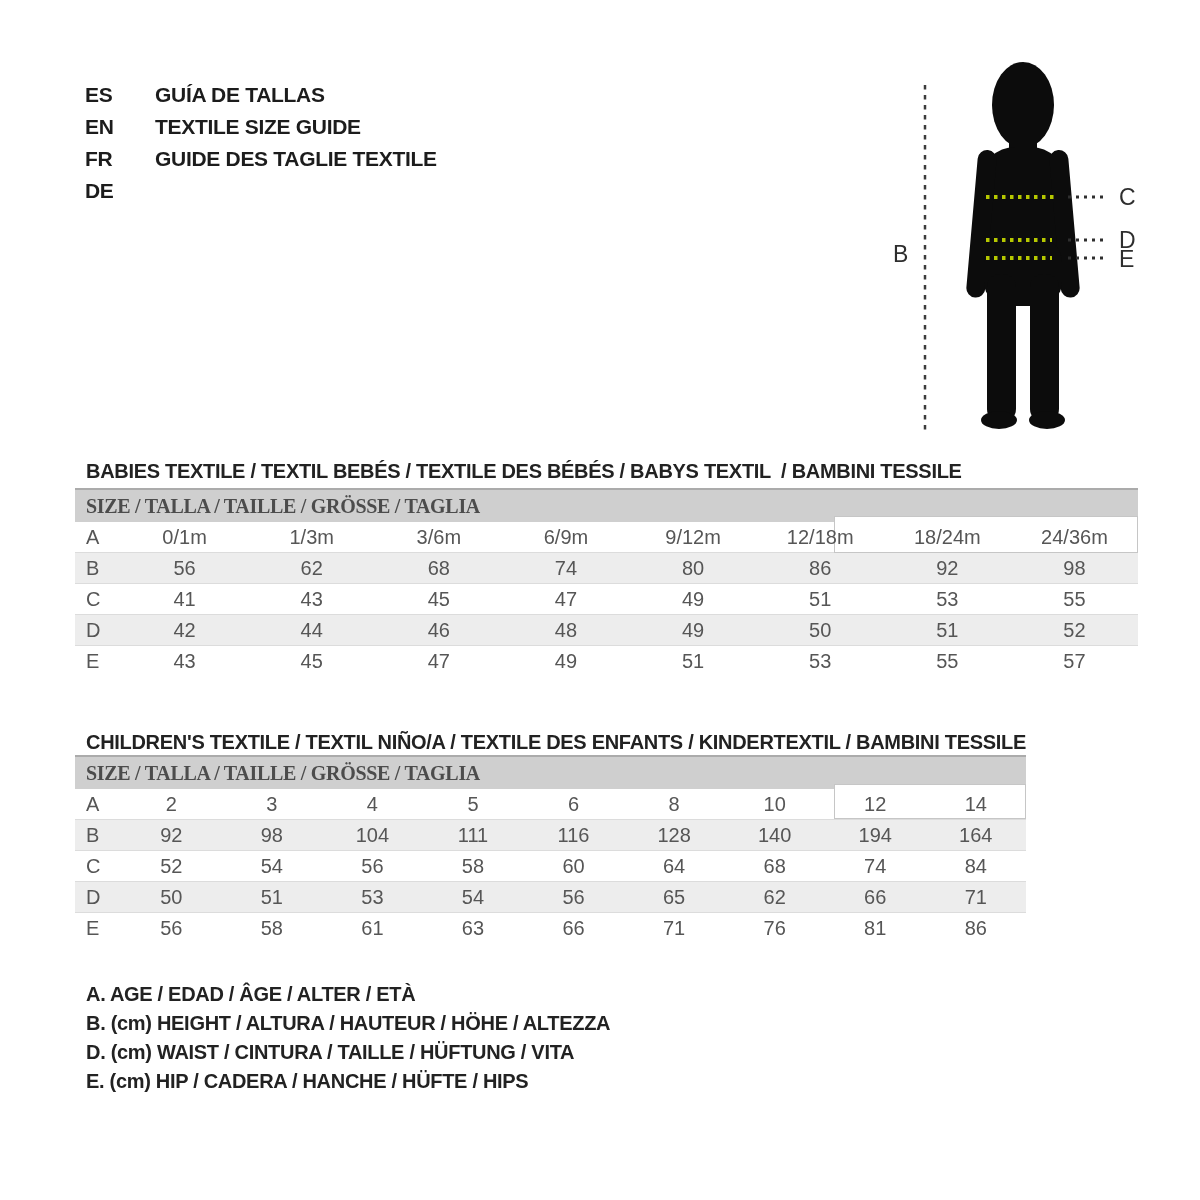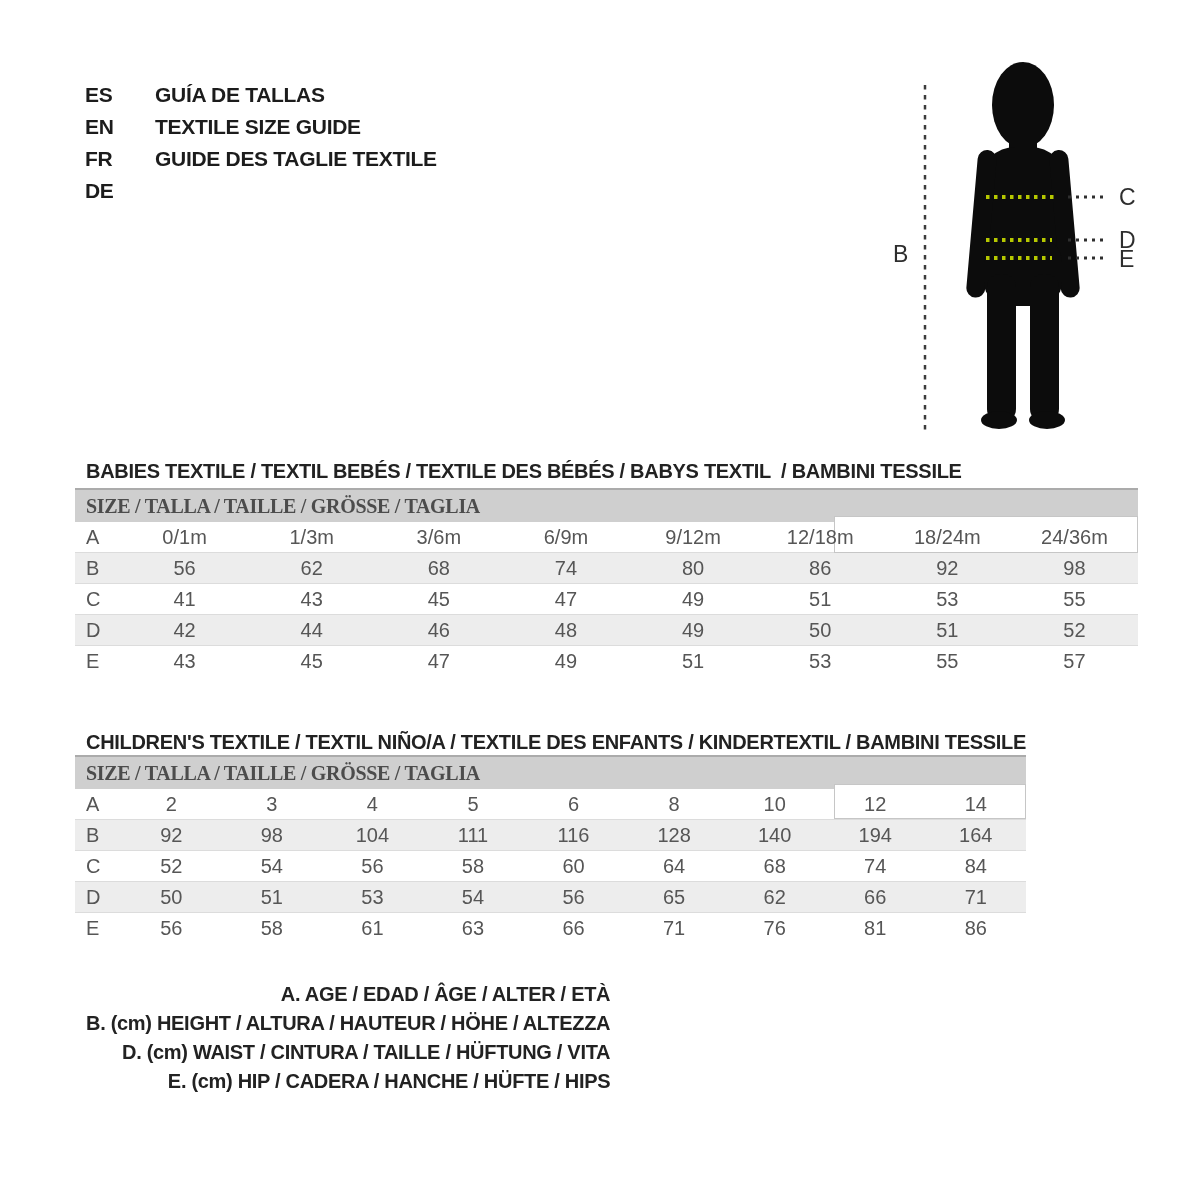--- a/index.html
+++ b/index.html
@@ -56,21 +56,21 @@
     position:absolute; background:#ffffff; border:1px solid #c6c6c6;
     box-sizing:border-box; z-index:1;
   }
   #babies-table .selected-box { left:759px; top:28px; width:304px; height:37px; }
   #children-table .selected-box { left:759px; top:29px; width:192px; height:35px; }
 
   
   #legend {
     position:absolute; left:86px; top:980px;
     font-size:20px; font-weight:bold; color:#222;
-    line-height:29px; letter-spacing:-0.3px;text-align:right;
+    line-height:29px; letter-spacing:-0.3px;
   }
 </style>
 </head>
 <body>
 
 <div id="language-list">
     <div class="lang-row">
       <span class="lang-code">ES</span>
       <span>GUÍA DE TALLAS</span>
     </div>

